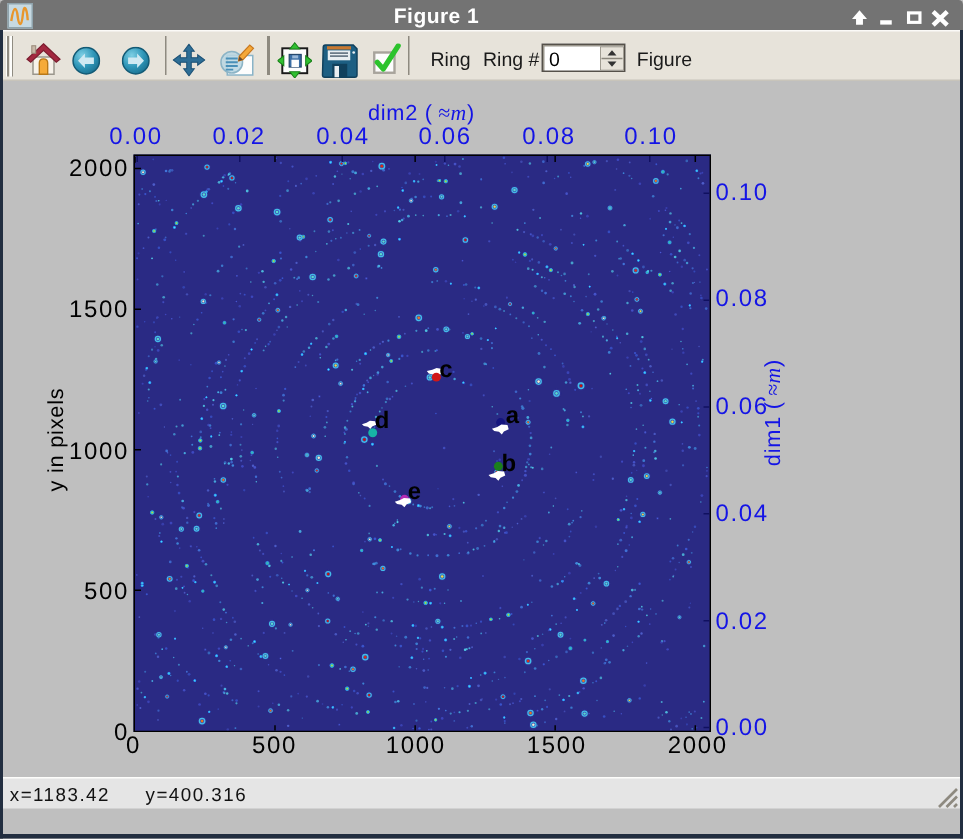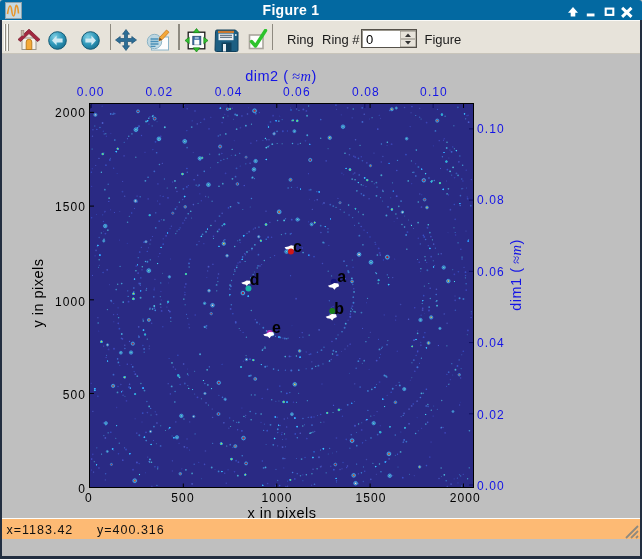--- a/index.html
+++ b/index.html
@@ -1,34 +1,34 @@
 <!DOCTYPE html>
 <html><head><meta charset="utf-8"><style>
 html,body{margin:0;padding:0;width:642px;height:559px;overflow:hidden;background:#bfbfbf;
  font-family:"Liberation Sans",sans-serif;}
 *{box-sizing:border-box}
 .abs{position:absolute}
-#titlebar{position:absolute;left:0;top:0;width:642px;height:20px;background:#0369a1;border-radius:3px 3px 0 0}
+#titlebar{position:absolute;left:0;top:0;width:642px;height:20px;background:#737373;border-radius:3px 3px 0 0}
 #titlebar .title{position:absolute;left:0;width:582px;top:2px;text-align:center;color:#fff;font-weight:bold;font-size:14px;letter-spacing:0.3px}
 #ticon{position:absolute;left:5px;top:2px;width:17px;height:17px;background:#c6d9e2;border:1px solid #8fa3ac}
 #lborder{position:absolute;left:0;top:20px;width:2px;height:539px;background:#222e40}
 #rborder{position:absolute;right:0;top:20px;width:2px;height:539px;background:#222e40}
 #toolbar{position:absolute;left:2px;top:20px;width:638px;height:34px;background:#e7e3da;border-top:1px solid #fbfaf7;border-bottom:1px solid #c8c4ba}
 .sep{position:absolute;top:3px;height:26px;width:1.5px;background:#8e8a80}
 .grip{position:absolute;left:2px;top:3px;width:6px;height:27px;
  background:linear-gradient(90deg,#fdfdfb 0 1px,#908c82 1px 2px,#e7e3da 2px 3px,#fdfdfb 3px 4px,#908c82 4px 5px,#e7e3da 5px 6px)}
 .tbtxt{position:absolute;top:11px;font-size:13px;color:#1a1a1a}
 #spin{position:absolute;left:359px;top:8px;width:56px;height:19px;background:#fff;border:1px solid #55514a;box-shadow:inset 1px 1px 0 #9a968c}
 #spin .val{position:absolute;left:4px;top:2px;font-size:13px}
 #figure{position:absolute;left:2px;top:54px;width:638px;height:389px;background:#bfbfbf}
 #axes{position:absolute;left:86.5px;top:48.5px;width:385px;height:385.5px;background:#2a2a84;border:1px solid #000}
 .blue{color:#1414e6}
-.tick{position:absolute;font-size:12px;letter-spacing:1.1px;line-height:16px;white-space:nowrap}
+.tick{position:absolute;font-size:16px;letter-spacing:1.1px;line-height:16px;white-space:nowrap}
 .atitle{position:absolute;font-size:14.5px;letter-spacing:0.5px;line-height:16px;white-space:nowrap}
-#statusbar{position:absolute;left:2px;top:518px;width:638px;height:20.5px;background:#fdba74;border-top:1px solid #fdfdfb}
+#statusbar{position:absolute;left:2px;top:518px;width:638px;height:20.5px;background:#e5e5e5;border-top:1px solid #fdfdfb}
 #statusbar .txt{position:absolute;top:4px;font-size:12.5px;letter-spacing:1px;color:#111}
 #botborder{position:absolute;left:0;top:556px;width:642px;height:3px;background:#222e40}
 .vlabel{transform:rotate(-90deg);transform-origin:center center;white-space:nowrap;width:100px;text-align:center}
 </style></head>
 <body>
 
 <div id="titlebar">
  <div id="ticon"><svg width="15" height="15" viewBox="0 0 15 15">
         <path d="M1.5 11 Q2.8 3 4 3 Q5.2 3 5.8 8 Q6.4 13 7.6 13 Q8.6 13 9.2 7 Q9.8 1.5 10.8 2.5 Q12 3.5 12.5 10.5" fill="none" stroke="#e8962c" stroke-width="1.6"></path>
       </svg></div>
@@ -142,21 +142,20 @@
  <div class="tick blue" style="left:475px;top:209.5px">0.06</div>
  <div class="tick blue" style="left:475px;top:281px">0.04</div>
  <div class="tick blue" style="left:475px;top:352.5px">0.02</div>
  <div class="tick blue" style="left:475px;top:424px">0.00</div>
  <div class="atitle blue vlabel" style="left:464px;top:213px">dim1 ( <span style="font-family:'Liberation Serif';font-style:italic">≈m</span>)</div>
  <div class="tick" style="left:87px;top:435.5px;transform:translateX(-50%)">0</div>
  <div class="tick" style="left:181px;top:435.5px;transform:translateX(-50%)">500</div>
  <div class="tick" style="left:275.1px;top:435.5px;transform:translateX(-50%)">1000</div>
  <div class="tick" style="left:369.1px;top:435.5px;transform:translateX(-50%)">1500</div>
  <div class="tick" style="left:463.2px;top:435.5px;transform:translateX(-50%)">2000</div>
- <div class="atitle" style="left:87px;width:386px;top:450.5px;text-align:center">x in pixels</div>
  <div id="axes">
   <svg width="383" height="383.5" viewBox="0 0 384.5 385" style="position:absolute;left:0;top:0">
    <defs>
     <filter id="fb" x="-5%" y="-5%" width="110%" height="110%">
             <feGaussianBlur stdDeviation="0.32"></feGaussianBlur>
           </filter>
           <radialGradient id="gr">
             <stop offset="0%" stop-color="#c42408"></stop>
             <stop offset="24%" stop-color="#f0ac14"></stop>
             <stop offset="46%" stop-color="#38c890"></stop>

